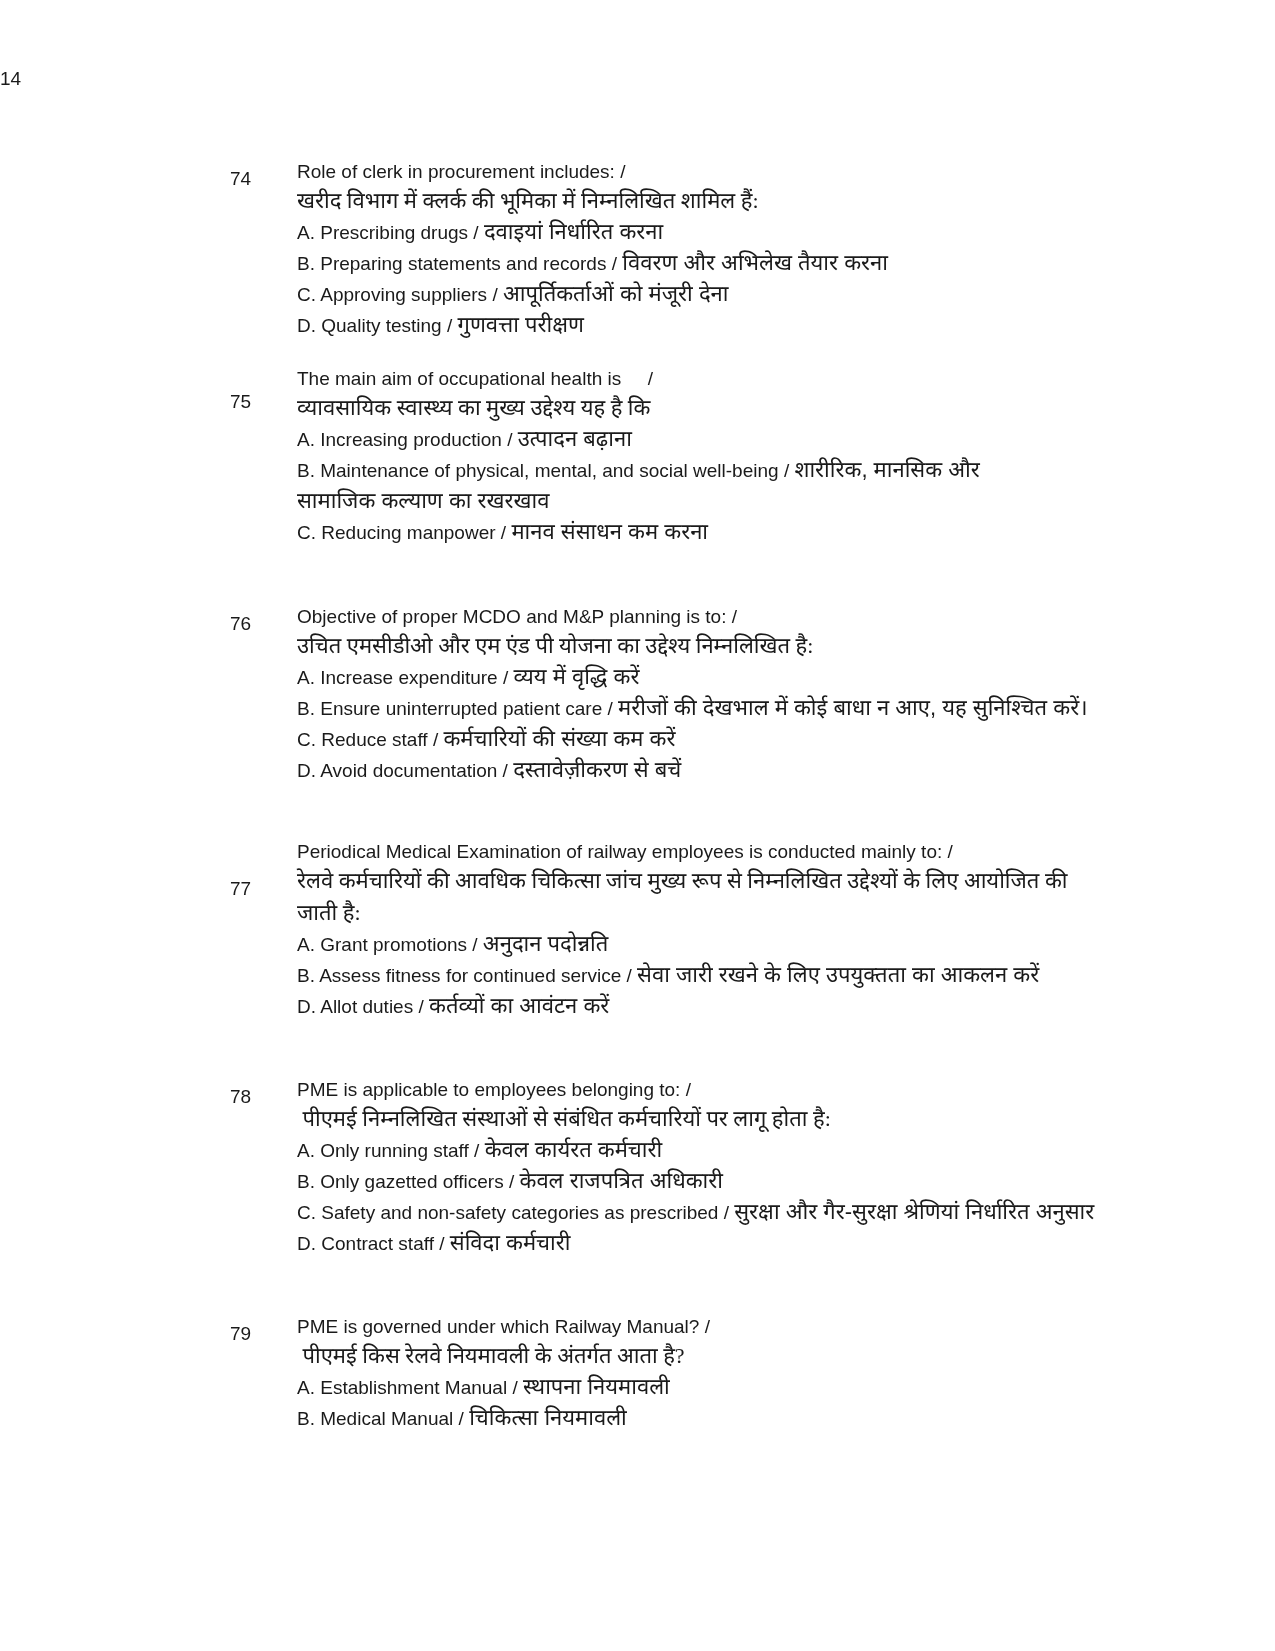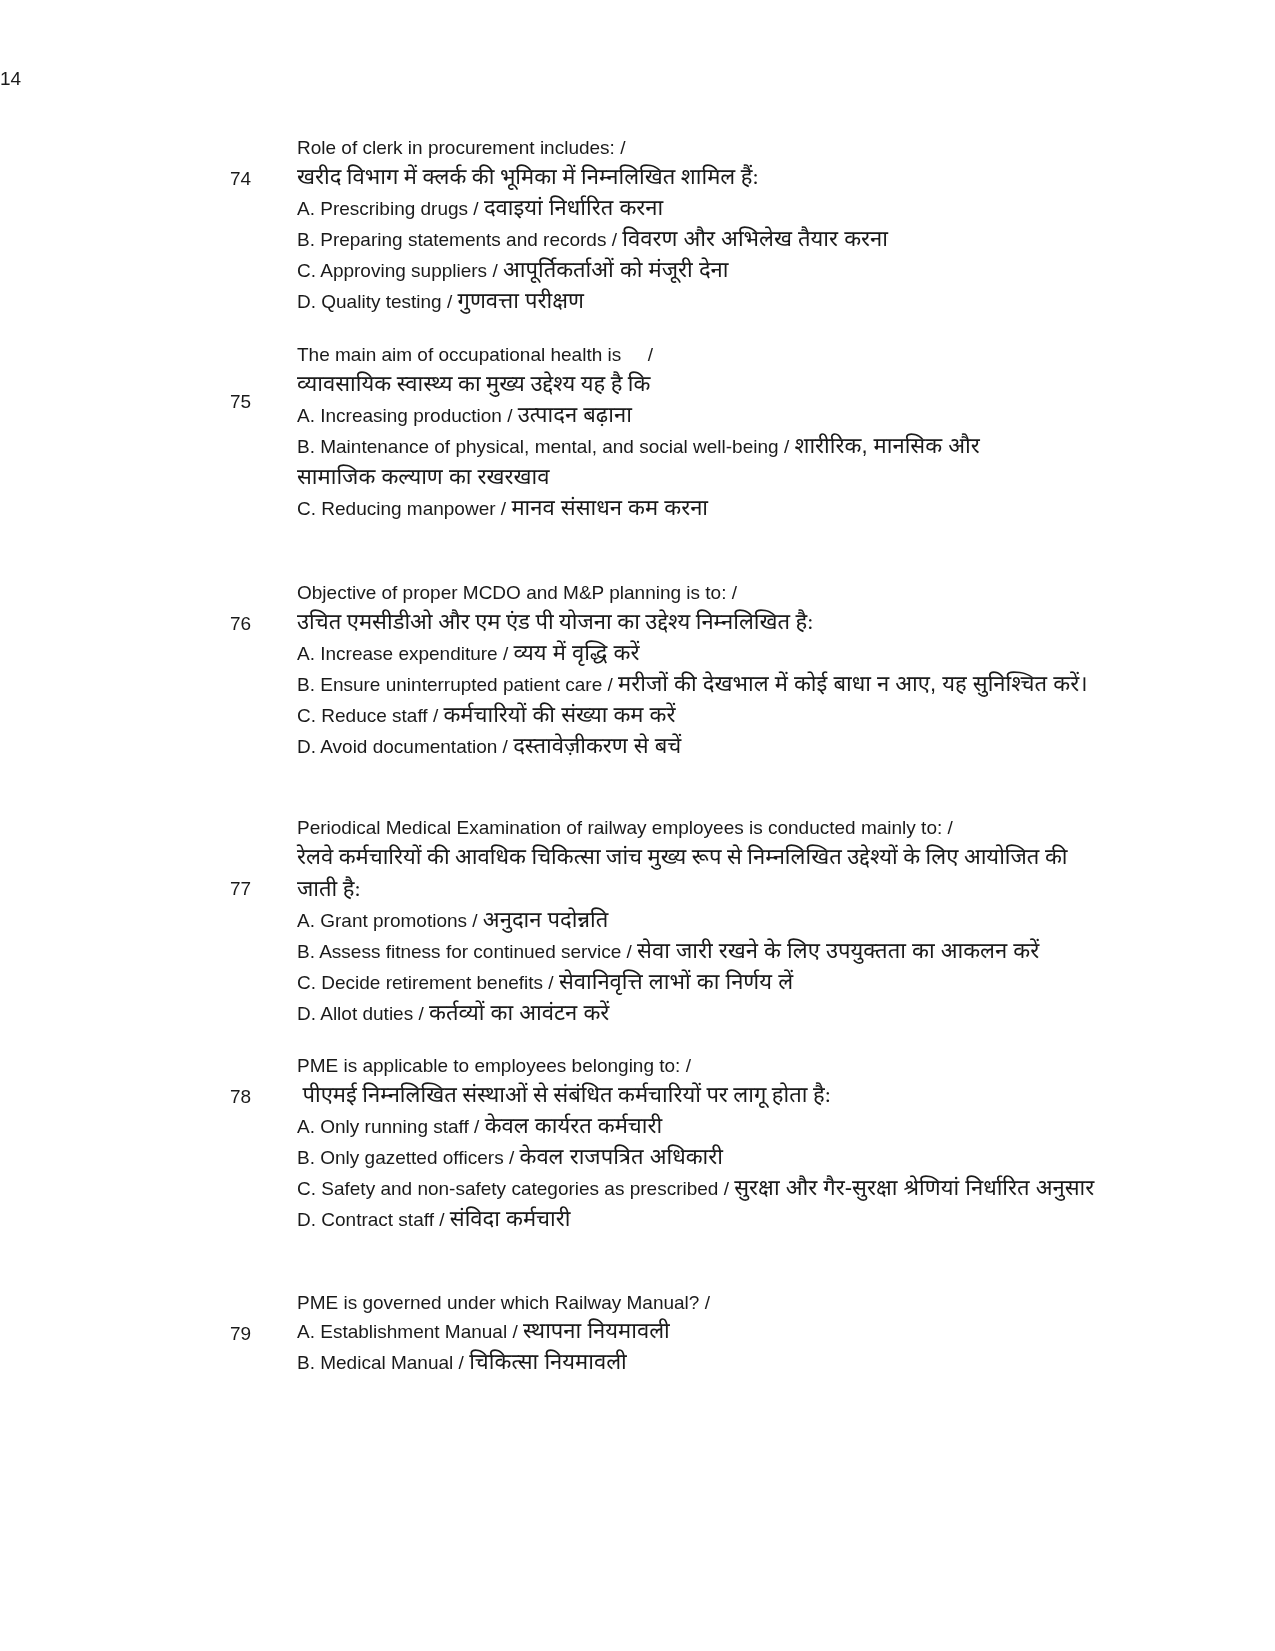--- a/index.html
+++ b/index.html
@@ -30,20 +30,21 @@
     }
     .qnum {
       position: absolute;
       left: 230px;
       font-size: 19px;
     }
     .qbody {
       position: absolute;
       left: 297px;
       width: 830px;
+      margin-top: 24px;
     }
     .line {
       font-size: 19px;
       line-height: 30px;
       white-space: nowrap;
     }
     .line.wrap {
       white-space: normal;
     }
     .hi {
@@ -101,39 +102,39 @@
     </div>
   </div>
 
   <div class="question" style="top:815px;">
     <div class="qnum" style="top:63px;">77</div>
     <div class="qbody">
       <div class="line q-en">Periodical Medical Examination of railway employees is conducted mainly to: /</div>
       <div class="line q-hi wrap" style="width:810px;">रेलवे कर्मचारियों की आवधिक चिकित्सा जांच मुख्य रूप से निम्नलिखित उद्देश्यों के लिए आयोजित की जाती है:</div>
       <div class="line"><span>A. Grant promotions / </span><span class="hi">अनुदान पदोन्नति</span></div>
       <div class="line"><span>B. Assess fitness for continued service / </span><span class="hi">सेवा जारी रखने के लिए उपयुक्तता का आकलन करें</span></div>
-      <div class="line"><span>C. Decide retirement benefits / </span><span class="hi">सेवानिवृत्ति लाभों का निर्णय लें</span></div>
       <div class="line"><span>D. Allot duties / </span><span class="hi">कर्तव्यों का आवंटन करें</span></div>
     </div>
   </div>
 
   <div class="question" style="top:1053px;">
     <div class="qnum" style="top:33px;">78</div>
     <div class="qbody">
       <div class="line q-en">PME is applicable to employees belonging to: /</div>
       <div class="line q-hi" style="white-space:pre;"> पीएमई निम्नलिखित संस्थाओं से संबंधित कर्मचारियों पर लागू होता है:</div>
       <div class="line"><span>A. Only running staff / </span><span class="hi">केवल कार्यरत कर्मचारी</span></div>
       <div class="line"><span>B. Only gazetted officers / </span><span class="hi">केवल राजपत्रित अधिकारी</span></div>
       <div class="line wrap" style="width:800px;"><span>C. Safety and non-safety categories as prescribed / </span><span class="hi">सुरक्षा और गैर-सुरक्षा श्रेणियां निर्धारित अनुसार</span></div>
       <div class="line"><span>D. Contract staff / </span><span class="hi">संविदा कर्मचारी</span></div>
     </div>
   </div>
 
   <div class="question" style="top:1290px;">
     <div class="qnum" style="top:33px;">79</div>
     <div class="qbody">
       <div class="line q-en">PME is governed under which Railway Manual? /</div>
+      <div class="line q-hi" style="white-space:pre;"> पीएमई किस रेलवे नियमावली के अंतर्गत आता है?</div>
       <div class="line"><span>A. Establishment Manual / </span><span class="hi">स्थापना नियमावली</span></div>
       <div class="line"><span>B. Medical Manual / </span><span class="hi">चिकित्सा नियमावली</span></div>
     </div>
   </div>
 
 </div>
 
 </body></html>

